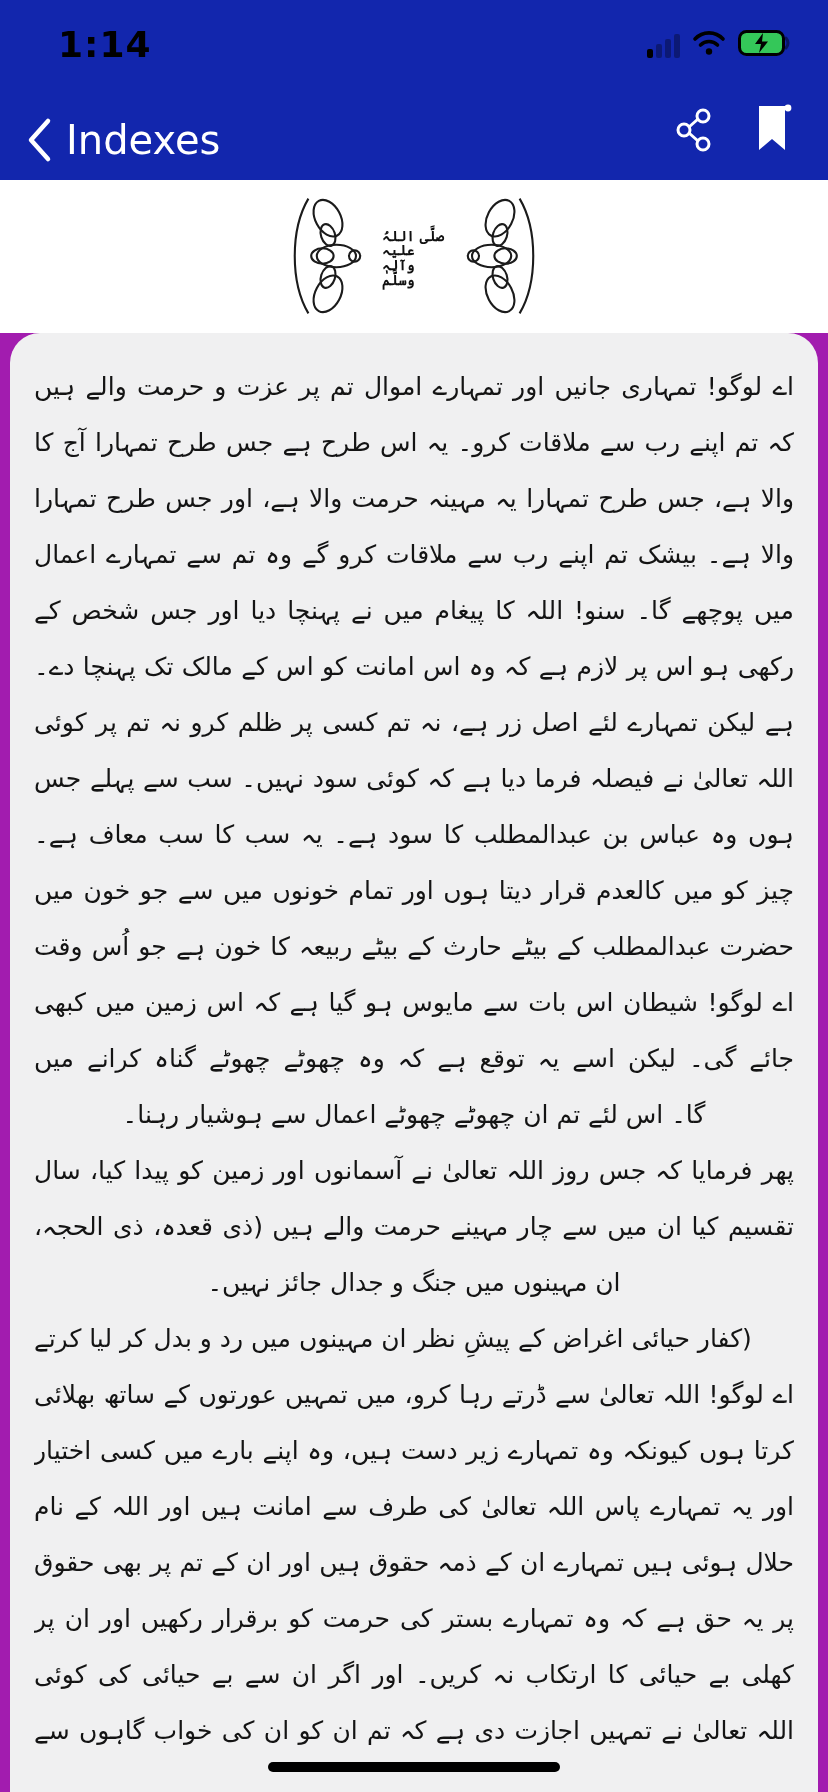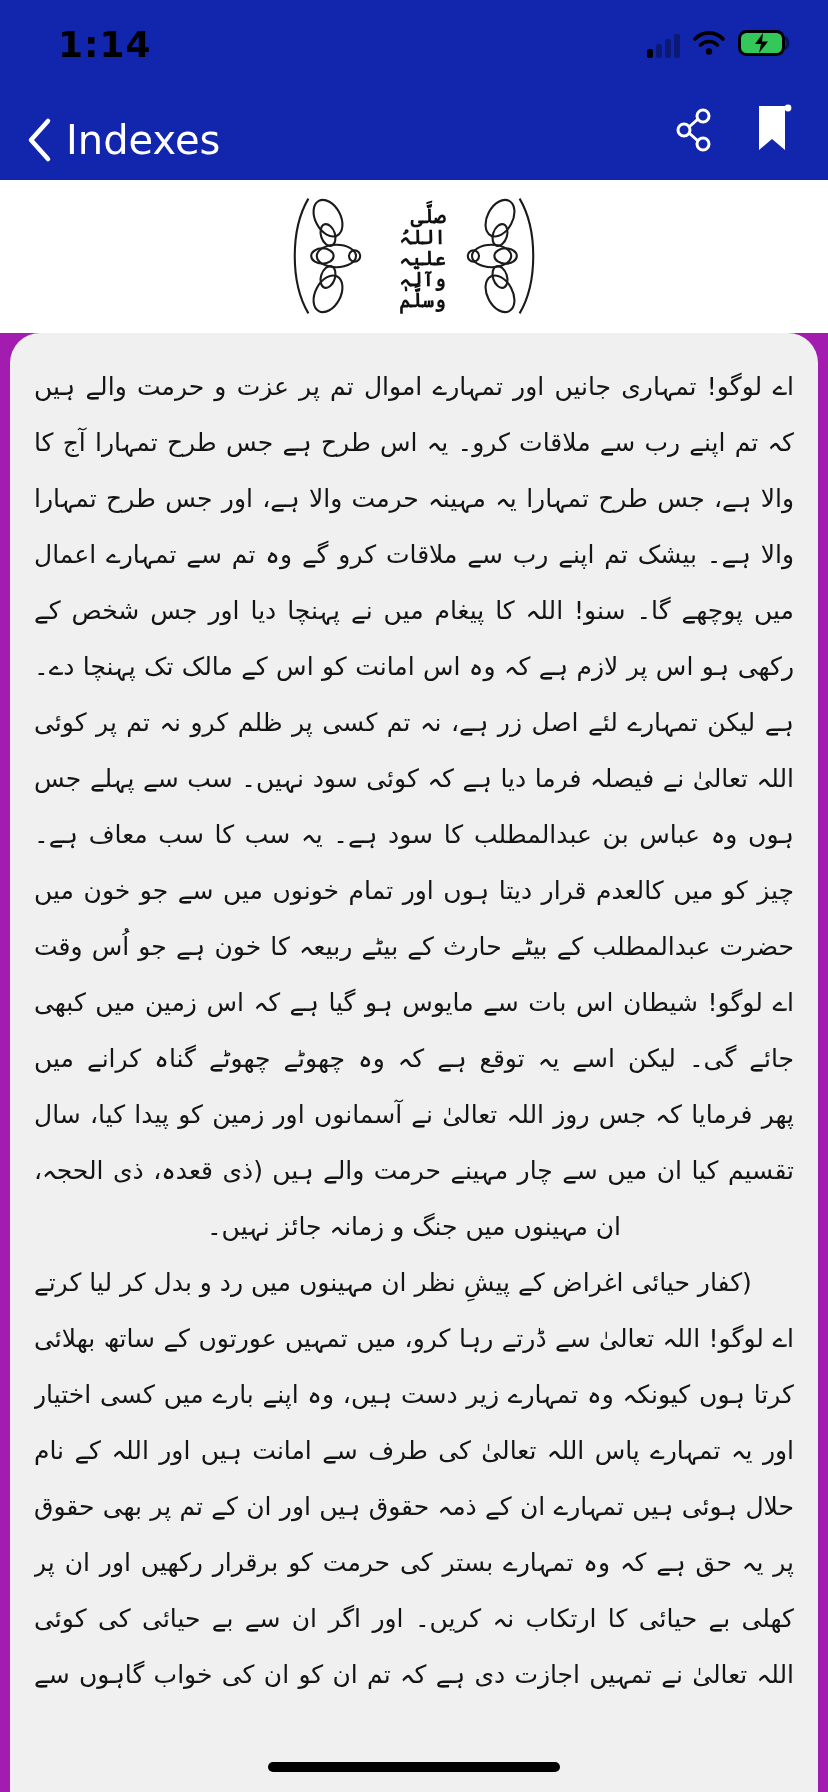--- a/index.html
+++ b/index.html
@@ -23,21 +23,21 @@
   .back-btn { position:absolute; left:26px; top:0; display:flex; gap:14px; cursor:pointer;margin-top:15px; }
   .back-label { color:#ffffff; font-size:40px; font-weight:400; }
   .nav-actions { position:absolute; right:36px; top:2px; display:flex; align-items:center; gap:42px; }
 
   
   .title-band { position:absolute; top:180px; left:0; width:828px; height:153px; background:#ffffff; }
   .title-row { position:absolute; top:18px; left:0; width:828px; height:120px;
                display:flex; align-items:center; justify-content:center; direction:rtl; gap:10px; }
   .doc-title { direction:rtl; color:#111; font-weight:bold; font-size:27px; white-space:nowrap;
                font-family:"DejaVu Serif", serif; font-style:italic; display:flex; align-items:center; gap:8px; }
-  .doc-title .honorific { font-size:20px; font-style:normal; line-height:1.05; max-width:64px; white-space:normal; text-align:right; }
+  .doc-title .honorific { font-size:14px; font-style:normal; line-height:1.05; max-width:64px; white-space:normal; text-align:left; }
   .flourish { flex:0 0 auto; }
 
   
   .sermon-card { position:absolute; left:10px; right:10px; top:333px; height:1530px;
                  background:#f0f0f1; border-radius:30px; padding:26px 24px 0 24px; overflow:hidden; }
   .t-line { direction:rtl; height:56px; line-height:56px; font-size:25px; color:#141414;
             overflow:hidden; font-family:"DejaVu Sans", sans-serif; }
   .al-justify { text-align:justify; text-align-last:justify; }
   .al-center  { text-align:center; }
   .al-left    { text-align:left; }
@@ -150,23 +150,24 @@
       <div class="t-line al-justify">والا ہے۔ بیشک تم اپنے رب سے ملاقات کرو گے وہ تم سے تمہارے اعمال کے بارے</div>
       <div class="t-line al-justify">میں پوچھے گا۔ سنو! اللہ کا پیغام میں نے پہنچا دیا اور جس شخص کے پاس کسی نے امانت</div>
       <div class="t-line al-justify">رکھی ہو اس پر لازم ہے کہ وہ اس امانت کو اس کے مالک تک پہنچا دے۔ سارا سود معاف</div>
       <div class="t-line al-justify">ہے لیکن تمہارے لئے اصل زر ہے، نہ تم کسی پر ظلم کرو نہ تم پر کوئی ظلم کرے۔</div>
       <div class="t-line al-justify">اللہ تعالیٰ نے فیصلہ فرما دیا ہے کہ کوئی سود نہیں۔ سب سے پہلے جس ربا کو میں کالعدم کرتا</div>
       <div class="t-line al-justify">ہوں وہ عباس بن عبدالمطلب کا سود ہے۔ یہ سب کا سب معاف ہے۔ زمانہ جاہلیت کی ہر</div>
       <div class="t-line al-justify">چیز کو میں کالعدم قرار دیتا ہوں اور تمام خونوں میں سے جو خون میں معاف کر رہا ہوں وہ</div>
       <div class="t-line al-justify">حضرت عبدالمطلب کے بیٹے حارث کے بیٹے ربیعہ کا خون ہے جو اُس وقت بنو سعد کے</div>
       <div class="t-line al-justify">اے لوگو! شیطان اس بات سے مایوس ہو گیا ہے کہ اس زمین میں کبھی اس کی عبادت کی</div>
       <div class="t-line al-justify">جائے گی۔ لیکن اسے یہ توقع ہے کہ وہ چھوٹے چھوٹے گناہ کرانے میں کامیاب ہو جائے</div>
+      <div class="t-line al-center">گا۔ اس لئے تم ان چھوٹے چھوٹے اعمال سے ہوشیار رہنا۔</div>
       <div class="t-line al-justify">پھر فرمایا کہ جس روز اللہ تعالیٰ نے آسمانوں اور زمین کو پیدا کیا، سال کو بارہ مہینوں میں</div>
       <div class="t-line al-justify">تقسیم کیا ان میں سے چار مہینے حرمت والے ہیں (ذی قعدہ، ذی الحجہ، محرم اور رجب)</div>
-      <div class="t-line al-center">ان مہینوں میں جنگ و زمانہ جائز نہیں۔</div>
+      <div class="t-line al-center">ان مہینوں میں جنگ و جدال جائز نہیں۔</div>
       <div class="t-line al-left">(کفار حیائی اغراض کے پیشِ نظر ان مہینوں میں رد و بدل کر لیا کرتے تھے)</div>
       <div class="t-line al-justify">اے لوگو! اللہ تعالیٰ سے ڈرتے رہا کرو، میں تمہیں عورتوں کے ساتھ بھلائی کی وصیت</div>
       <div class="t-line al-justify">کرتا ہوں کیونکہ وہ تمہارے زیر دست ہیں، وہ اپنے بارے میں کسی اختیار کی مالک نہیں</div>
       <div class="t-line al-justify">اور یہ تمہارے پاس اللہ تعالیٰ کی طرف سے امانت ہیں اور اللہ کے نام کے ساتھ وہ تم پر</div>
       <div class="t-line al-justify">حلال ہوئی ہیں تمہارے ان کے ذمہ حقوق ہیں اور ان کے تم پر بھی حقوق ہیں۔ تمہارا ان</div>
       <div class="t-line al-justify">پر یہ حق ہے کہ وہ تمہارے بستر کی حرمت کو برقرار رکھیں اور ان پر یہ لازم ہے کہ وہ</div>
       <div class="t-line al-justify">کھلی بے حیائی کا ارتکاب نہ کریں۔ اور اگر ان سے بے حیائی کی کوئی حرکت سرزد ہو پھر</div>
       <div class="t-line al-justify">اللہ تعالیٰ نے تمہیں اجازت دی ہے کہ تم ان کو ان کی خواب گاہوں سے دور کر دو، اور انہیں</div>
     </div>
 

